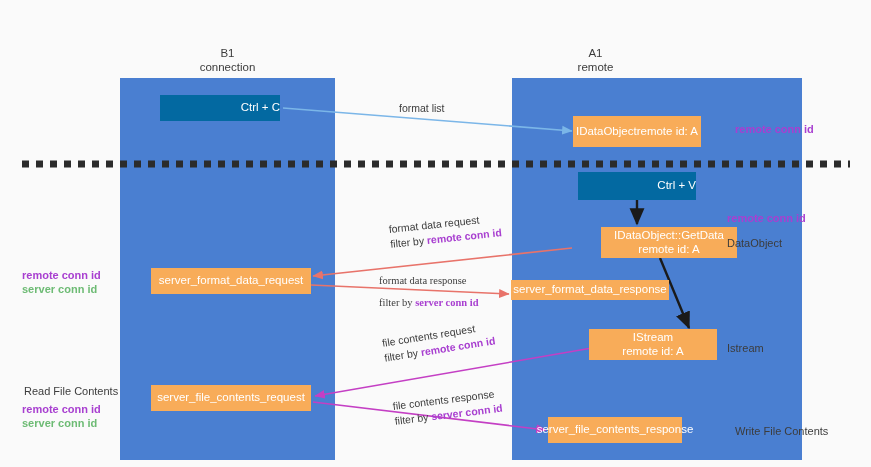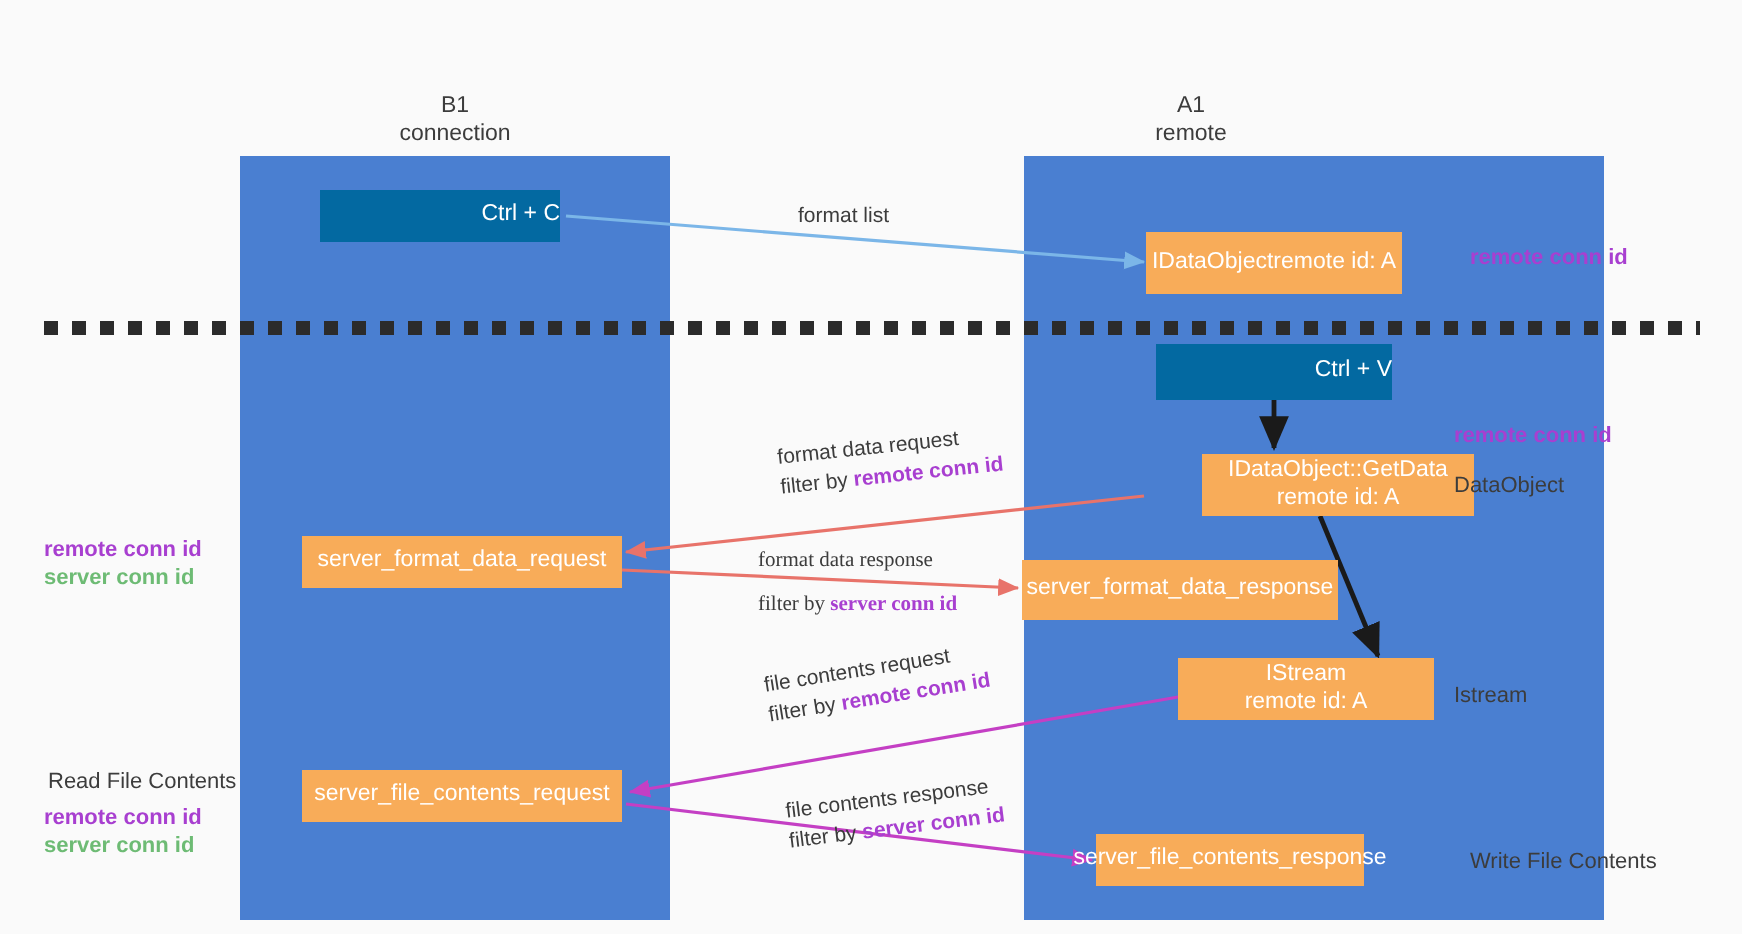--- a/index.html
+++ b/index.html
@@ -121,21 +121,21 @@
 
   <div class="box box-green" style="left:578px;top:172px;width:118px;height:28px;">
     <span>Ctrl + V</span>
   </div>
 
   <div class="box box-orange" style="left:573px;top:227px;width:136px;height:31px;flex-direction:column;margin-left:28px;">
     <span>IDataObject::GetData</span>
     <span>remote id: A</span>
   </div>
 
-  <div class="box box-orange" style="left:511px;top:280px;width:158px;height:30px;">
+  <div class="box box-orange" style="left:511px;top:280px;width:158px;height:20px;">
     <span>server_format_data_response</span>
   </div>
 
   <div class="box box-orange" style="left:589px;top:329px;width:128px;height:31px;flex-direction:column;">
     <span>IStream</span>
     <span>remote id: A</span>
   </div>
 
   <div class="box box-orange" style="left:548px;top:417px;width:134px;height:26px;">
     <span>server_file_contents_response</span>

